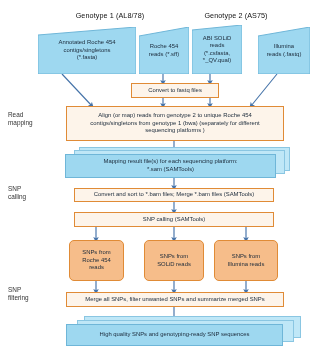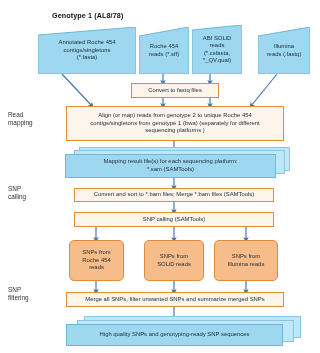--- a/index.html
+++ b/index.html
@@ -7,23 +7,23 @@
     width:320px;height:353px;
     background:#ffffff;
     font-family:"Liberation Sans", sans-serif;
     overflow:hidden;
   }
   #stage{position:relative;width:320px;height:353px;}
 
   .hdr{
     position:absolute;
     font-size:7.2px;
-    font-weight:bold;
+    font-weight:normal;
     color:#111111;
-    text-align:left;
+    text-align:center;
     letter-spacing:.1px;
     white-space:nowrap;
   }
 
   .stagelbl{
     position:absolute;
     font-size:6.4px;
     color:#333333;
     line-height:8px;
     text-align:left;
@@ -138,20 +138,21 @@
 
       <path d="M96,281 L96,292"></path>
       <path d="M174,281 L174,292"></path>
       <path d="M246,281 L246,292"></path>
 
       <path d="M174,307 L174,319"></path>
     </g>
   </svg>
 
   <div class="hdr" style="left:52px;top:11px;width:116px;">Genotype 1 (AL8/78)</div>
+  <div class="hdr" style="left:178px;top:11px;width:116px;">Genotype 2 (AS75)</div>
 
   <div class="stagelbl" style="left:8px;top:111px;">
     <div>Read</div>
     <div>mapping</div>
   </div>
   <div class="stagelbl" style="left:8px;top:185px;">
     <div>SNP</div>
     <div>calling</div>
   </div>
   <div class="stagelbl" style="left:8px;top:286px;">

